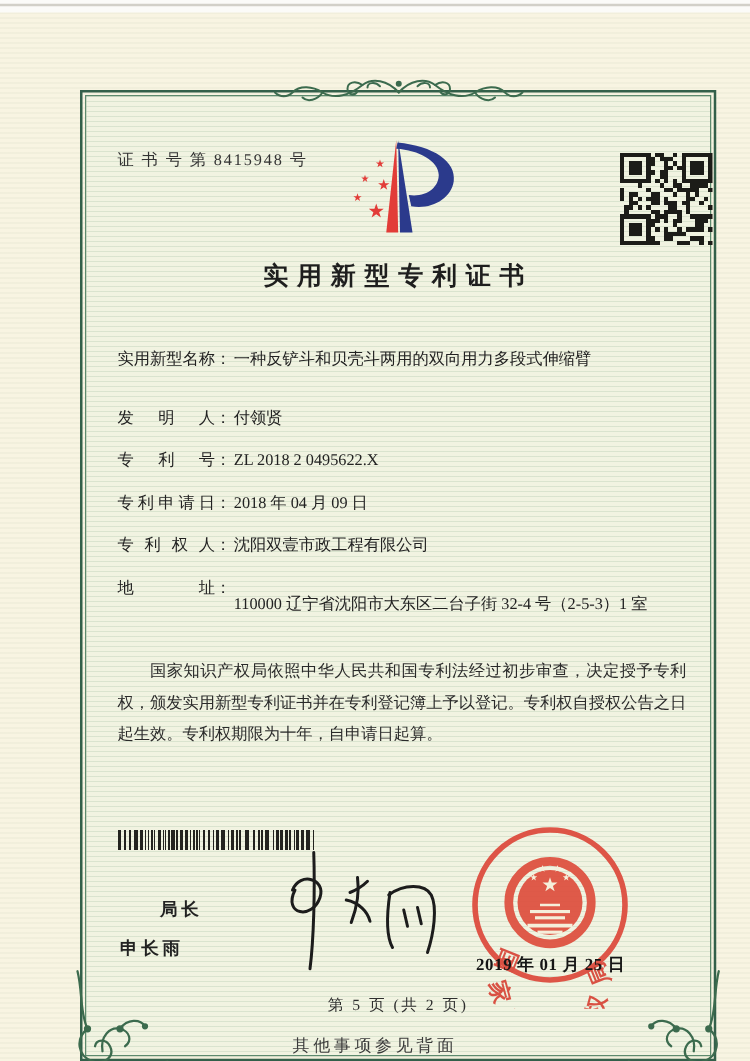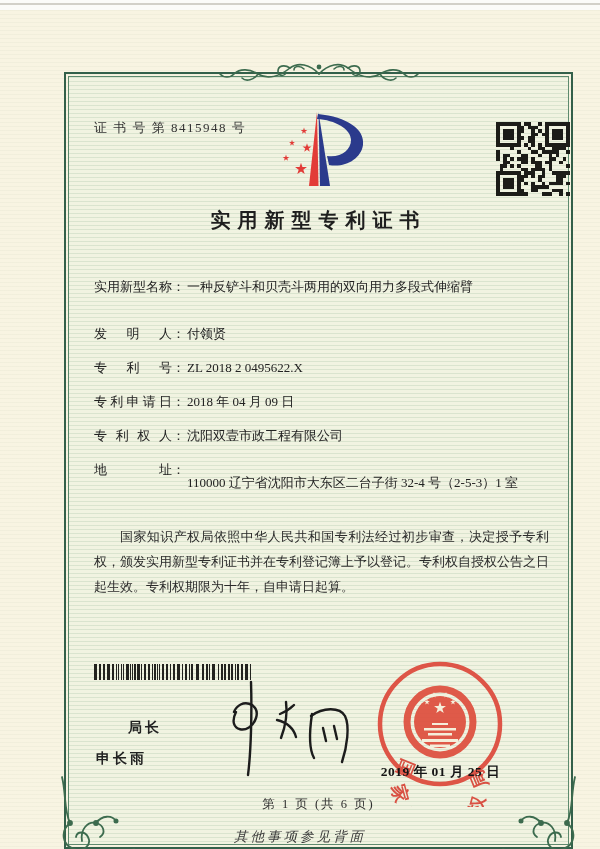--- a/index.html
+++ b/index.html
@@ -45,21 +45,21 @@
   .pair2{position:absolute;left:236px;top:0;}
   .paras{position:absolute;left:28px;top:450px;width:455px;font-size:13px;line-height:25px;text-align:justify;}
   .paras p{margin:0;text-indent:26px;}
   .barcode{position:absolute;left:28px;top:590px;width:160px;height:16px;}
   .signer-title{position:absolute;left:30px;top:645px;font-family:"Liberation Sans","DejaVu Sans",sans-serif;font-size:14px;font-weight:600;letter-spacing:3px;color:#222;margin-left:32px;}
   .signer-name{position:absolute;left:30px;top:676px;font-family:"Liberation Sans","DejaVu Sans",sans-serif;font-size:14px;font-weight:600;letter-spacing:3px;color:#222;}
   .signature{position:absolute;left:140px;top:598px;width:170px;height:120px;}
   .seal{position:absolute;left:292px;top:568px;width:165px;height:165px;opacity:0.93;}
   .seal-date{position:absolute;left:302px;top:689px;width:145px;text-align:center;font-size:13.5px;font-weight:700;letter-spacing:0.5px;color:#151515;}
   .footer-page{position:absolute;left:0;top:722px;width:100%;text-align:center;font-size:12.5px;letter-spacing:2px;color:#2e2e2e;}
-  .note{position:absolute;left:0;top:818px;width:100%;text-align:center;font-size:13.5px;letter-spacing:3px;font-style:italic;color:#3a3a3a;}
+  .note{position:absolute;left:0;top:818px;width:100%;text-align:center;font-size:13.5px;letter-spacing:3px;color:#3a3a3a;}
   .ornament-top{position:absolute;left:50%;top:-14px;transform:translateX(-50%);}
   .corner-bl{position:absolute;left:-14px;bottom:-12px;}
   .corner-br{position:absolute;right:-14px;bottom:-12px;transform:scaleX(-1);}
 </style>
 </head>
 <body>
 
 <div class="photo-top">
     <div class="crease"></div>
   </div>
@@ -480,18 +480,18 @@
             <rect x="74" y="81" width="16" height="2"></rect>
             <rect x="66" y="86" width="32" height="2.5"></rect>
             <rect x="70" y="91" width="24" height="2.5"></rect>
             <rect x="64" y="97" width="36" height="3"></rect>
             <rect x="72" y="102.5" width="20" height="2.5"></rect>
           </g>
         </g>
       </svg>
       <div class="seal-date">2019 年 01 月 25 日</div>
 
-      <div class="footer-page">第 1 页 (共 6 页)</div>
+      <div class="footer-page">第 5 页 (共 2 页)</div>
     </div>
   </div>
 
   <div class="note">其他事项参见背面</div>
 </div>
 
 </body></html>

